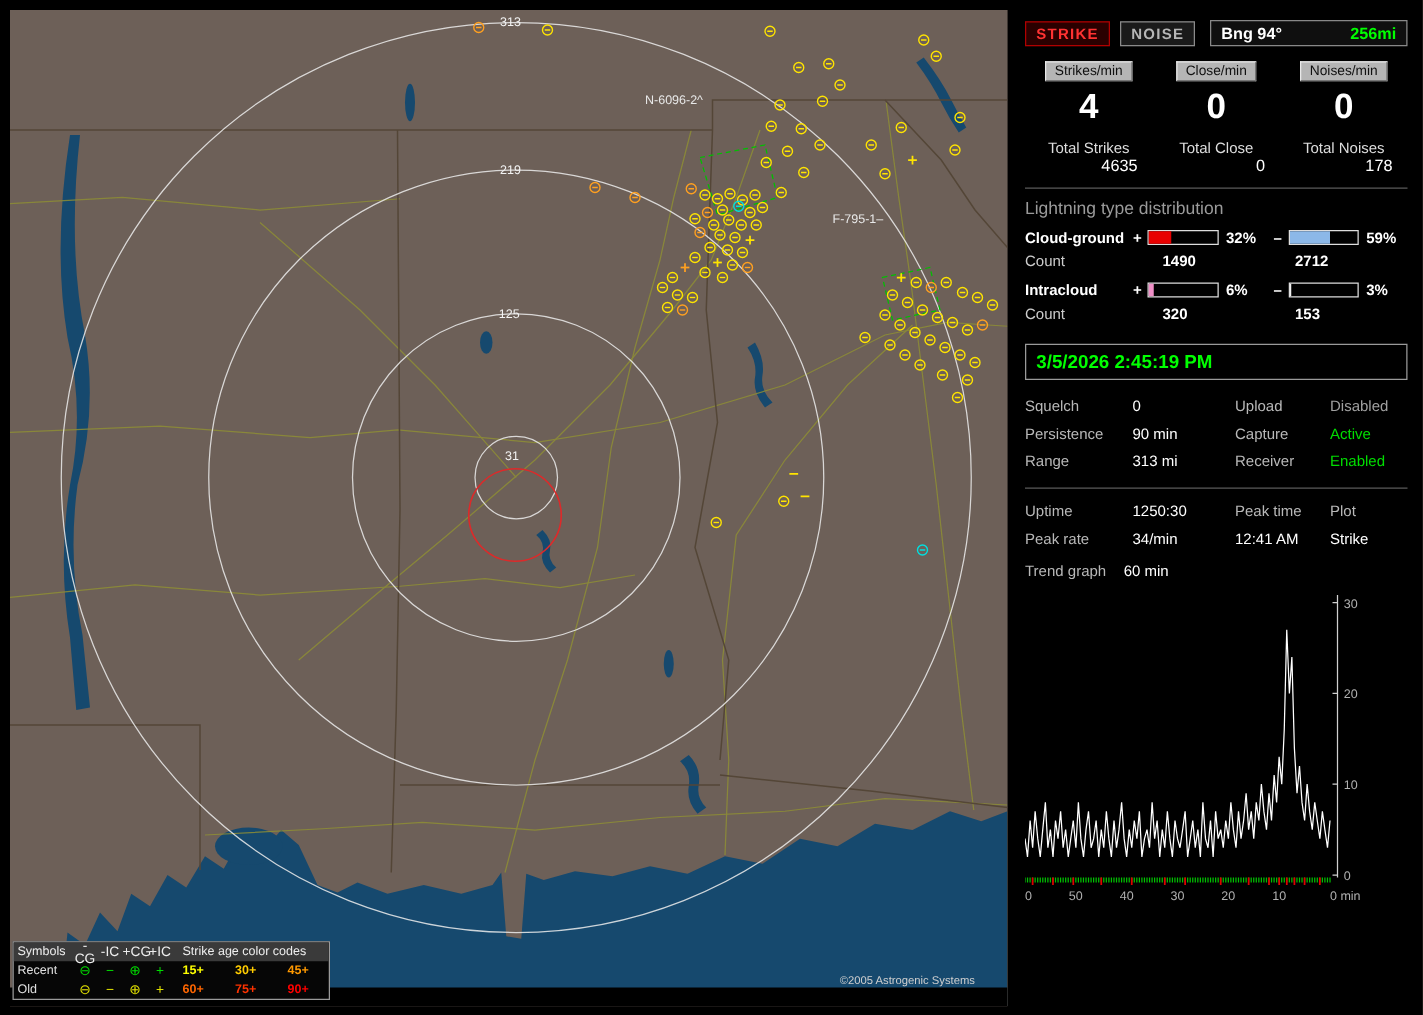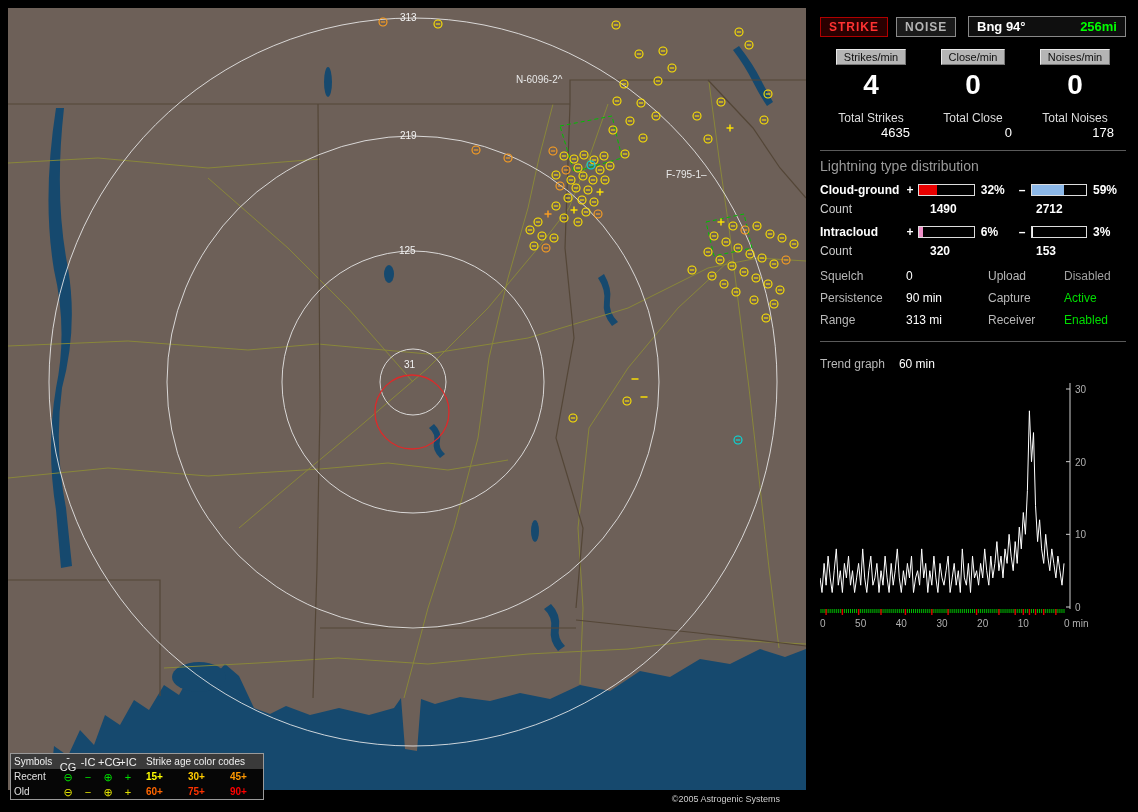--- a/index.html
+++ b/index.html
@@ -3,21 +3,21 @@
 <meta charset="utf-8">
 <style>
   html,body{margin:0;padding:0;background:#000;}
   body{width:1138px;height:812px;position:relative;overflow:hidden;
        font-family:"Liberation Sans", sans-serif;}
   
   .map{position:absolute;left:8px;top:8px;width:798px;height:797px;background:#6d6058;overflow:hidden;}
   .map svg{display:block;}
   .map text{font-family:"Liberation Sans", sans-serif;}
   .bottom-strip{position:absolute;left:0;bottom:0;width:100%;height:15px;background:#000;}
-  .copyright{position:absolute;right:26px;bottom:1px;font-size:9px;color:#cfcfcf;margin-left:16px;}
+  .copyright{position:absolute;right:26px;bottom:16px;font-size:9px;color:#cfcfcf;margin-left:16px;}
   
   .legend{position:absolute;left:2px;bottom:5px;width:252px;background:#060606;border:1px solid #9a9a9a;
           font-size:10px;color:#e0e0e0;}
   .lg-row{display:flex;align-items:center;padding:1px 3px;height:13px;}
   .lg-head{background:#3a3a3a;color:#eee;}
   .lg-name{width:44px;}
   .lg-sym{width:20px;text-align:center;font-size:11px;line-height:10px;}
   .lg-ages{flex:1;display:flex;justify-content:space-between;padding-left:8px;}
   .lg-age{width:30px;font-weight:bold;}
   .lg-agetitle{flex:1;padding-left:8px;}
@@ -410,40 +410,52 @@
         <span class="bar-fill" style="display: block; width: 3%; background: rgb(240, 240, 240); height: 100%;"></span>
       </span>
     <span class="pct">3%</span>
   </div>
   <div class="count-row">
     <span class="count-label">Count</span>
     <span class="count-v1">320</span>
     <span class="count-v2">153</span>
   </div>
 
+  <div class="clock-box">3/5/2026 2:45:19 PM</div>
 
   <div class="grid4">
     <span class="g-label">Squelch</span>
     <span class="g-value">0</span>
     <span class="g-label">Upload</span>
     <span class="g-value" style="color: rgb(160, 160, 160);">Disabled</span>
 
     <span class="g-label">Persistence</span>
     <span class="g-value">90 min</span>
     <span class="g-label">Capture</span>
     <span class="g-value" style="color: rgb(0, 221, 0);">Active</span>
 
     <span class="g-label">Range</span>
     <span class="g-value">313 mi</span>
     <span class="g-label">Receiver</span>
     <span class="g-value" style="color: rgb(0, 221, 0);">Enabled</span>
   </div>
 
   <div class="hrule"></div>
 
+  <div class="grid4">
+    <span class="g-label">Uptime</span>
+    <span class="g-value">1250:30</span>
+    <span class="g-label">Peak time</span>
+    <span class="g-label">Plot</span>
+
+    <span class="g-label">Peak rate</span>
+    <span class="g-value">34/min</span>
+    <span class="g-value">12:41 AM</span>
+    <span class="g-value">Strike</span>
+  </div>
 
   <div class="trend-head">
     <span class="g-label">Trend graph</span>
     <span class="g-value">60 min</span>
   </div>
 
   <div class="graph">
     <svg id="trend-svg" width="306" height="258" viewBox="0 0 306 258">
       <g id="trend-plot">
           <polyline points="0.0,202.9 2.0,217.5 4.1,188.4 6.1,210.2 8.1,181.1 10.2,202.9 12.2,217.5 14.2,195.7 16.3,173.9 18.3,210.2 20.3,195.7 22.4,217.5 24.4,188.4 26.4,202.9 28.5,181.1 30.5,210.2 32.5,195.7 34.6,217.5 36.6,202.9 38.6,188.4 40.7,210.2 42.7,173.9 44.7,202.9 46.8,217.5 48.8,195.7 50.8,181.1 52.9,210.2 54.9,202.9 56.9,188.4 59.0,217.5 61.0,195.7 63.0,210.2 65.1,181.1 67.1,202.9 69.1,217.5 71.2,188.4 73.2,210.2 75.2,195.7 77.3,173.9 79.3,202.9 81.3,217.5 83.4,195.7 85.4,210.2 87.4,188.4 89.5,202.9 91.5,181.1 93.5,217.5 95.6,202.9 97.6,195.7 99.6,210.2 101.7,173.9 103.7,202.9 105.7,188.4 107.8,217.5 109.8,195.7 111.8,210.2 113.9,181.1 115.9,202.9 117.9,217.5 120.0,188.4 122.0,202.9 124.0,210.2 126.1,195.7 128.1,181.1 130.1,217.5 132.2,202.9 134.2,188.4 136.2,210.2 138.3,195.7 140.3,217.5 142.3,173.9 144.4,202.9 146.4,210.2 148.4,188.4 150.5,217.5 152.5,181.1 154.5,202.9 156.6,195.7 158.6,210.2 160.6,188.4 162.7,202.9 164.7,173.9 166.7,195.7 168.8,210.2 170.8,181.1 172.8,202.9 174.9,188.4 176.9,166.6 178.9,195.7 181.0,181.1 183.0,202.9 185.0,173.9 187.1,188.4 189.1,159.3 191.1,181.1 193.2,195.7 195.2,166.6 197.2,188.4 199.3,152.1 201.3,173.9 203.3,137.5 205.4,159.3 207.4,115.7 209.4,35.8 211.5,86.7 213.5,57.6 215.5,130.3 217.6,166.6 219.6,144.8 221.6,173.9 223.7,188.4 225.7,159.3 227.7,181.1 229.8,195.7 231.8,173.9 233.8,188.4 235.9,202.9 237.9,181.1 239.9,195.7 242.0,210.2 244.0,188.4" fill="none" stroke="#ffffff" stroke-width="1"></polyline>

